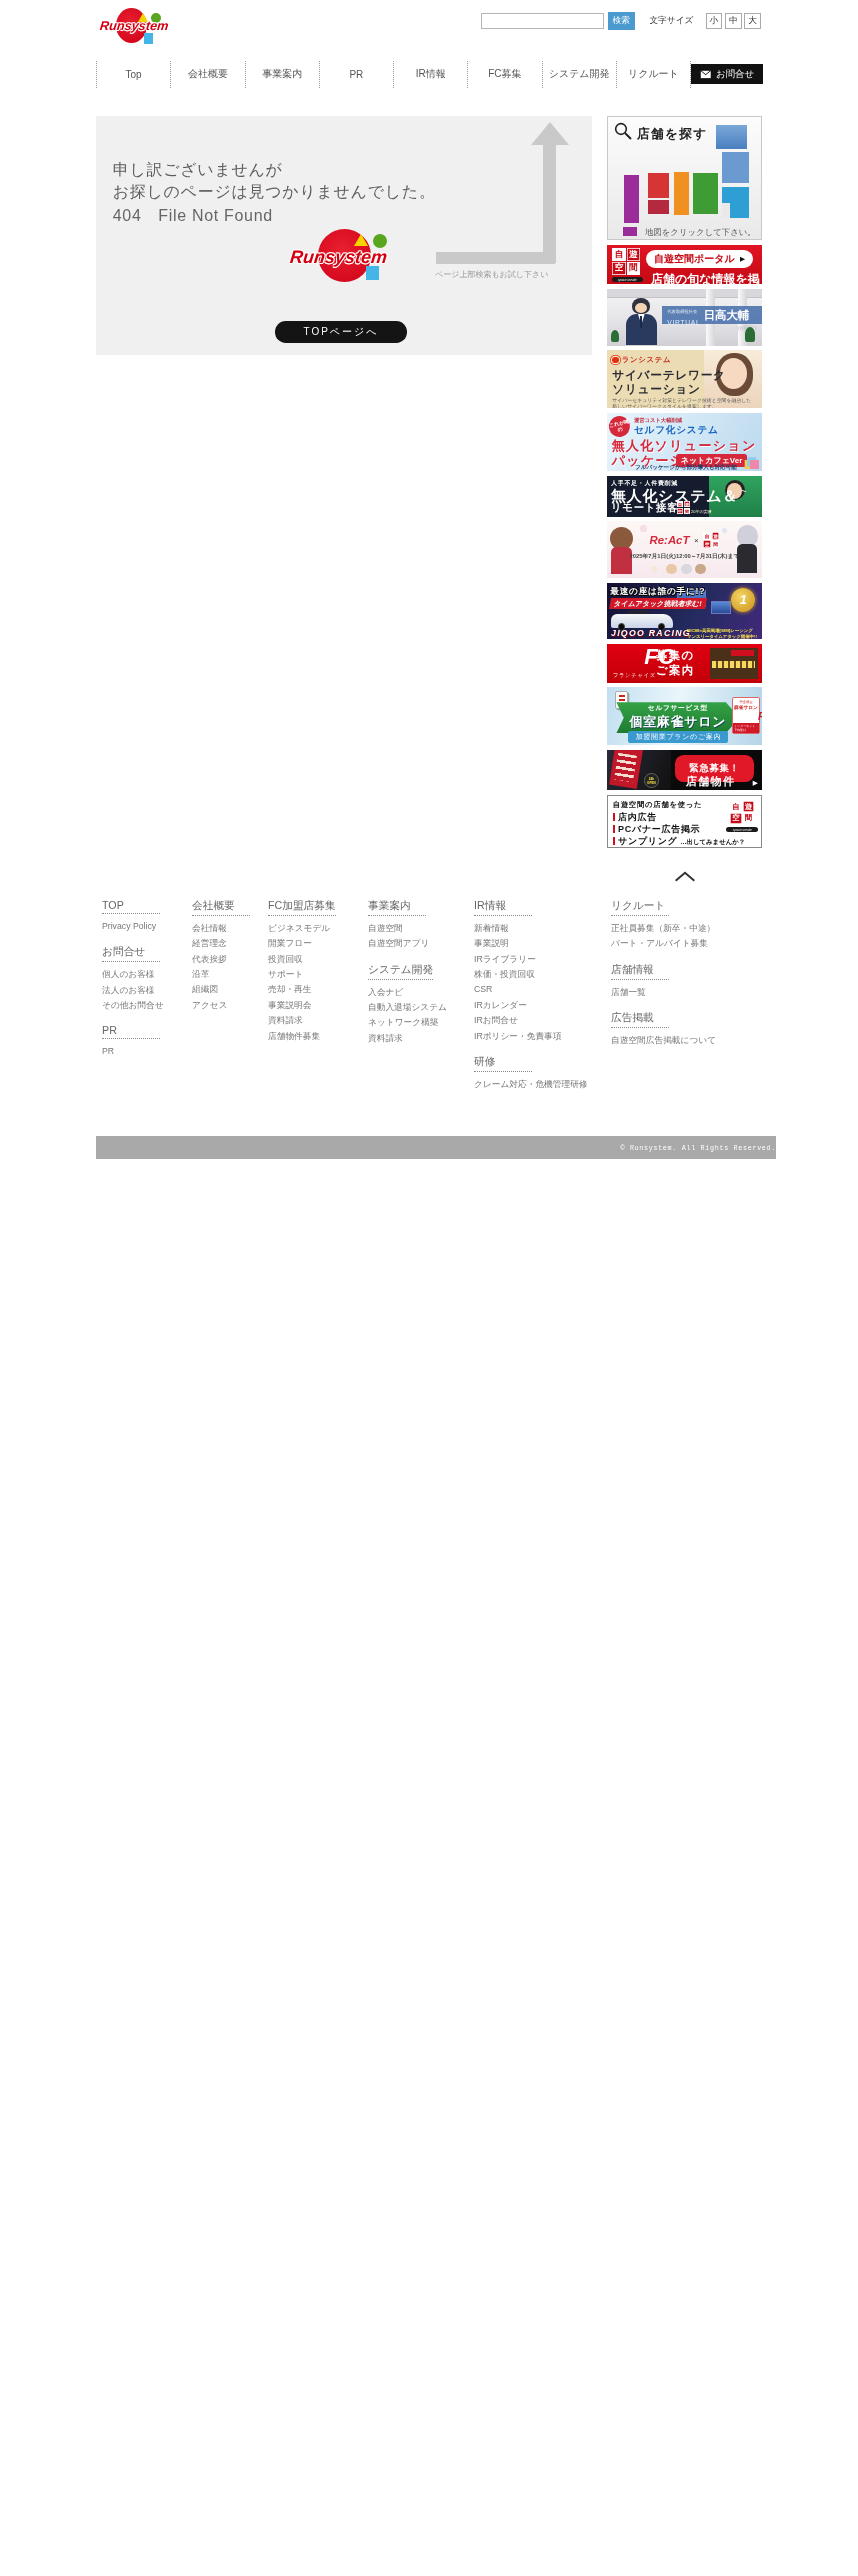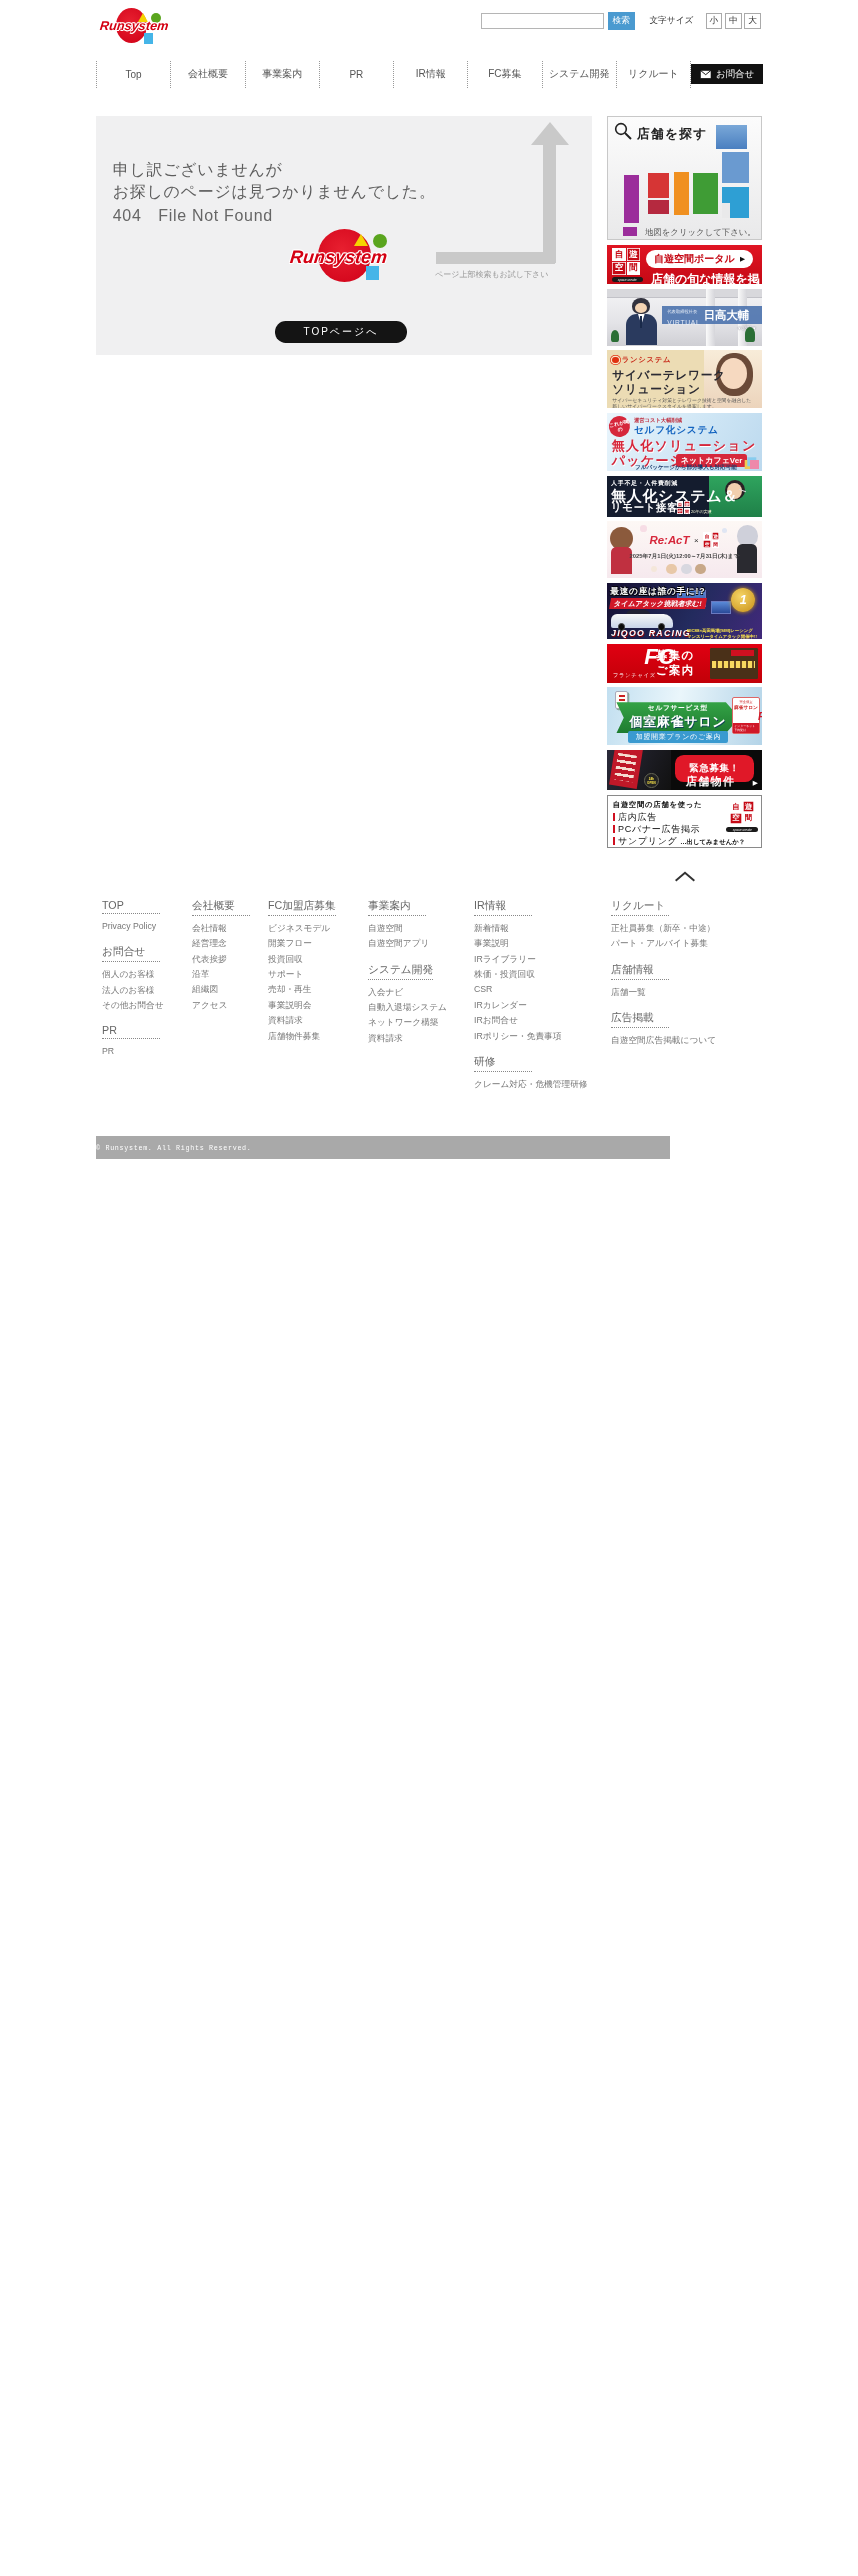--- a/index.html
+++ b/index.html
@@ -191,40 +191,40 @@
   .ug-open { position:absolute; left:37px; top:23px; width:14.7px; height:14.7px; border-radius:50%; background:#222; color:#ffe84a; font-size:3px; font-weight:bold; display:flex; align-items:center; justify-content:center; text-align:center; border:0.7px solid #665; }
   .ug-badge { position:absolute; left:68px; top:4.7px; width:79px; height:27px; background:#e01828; border-radius:8.7px; color:#fff; font-size:9.4px; font-weight:800; display:flex; align-items:center; justify-content:center; letter-spacing:0.7px; }
   .ug-title { position:absolute; left:79px; top:24px; color:#fff; font-size:11px; font-weight:800; letter-spacing:1.3px; }
   .ug-arrow { position:absolute; right:4px; top:29px; color:#fff; font-size:6.7px; }
 
   
   .b-ad { height:53px; background:#fff; border:0.7px solid #8a8a8a; }
   .ad-lead { position:absolute; left:4.7px; top:4px; color:#111; font-size:7.4px; font-weight:bold; letter-spacing:0.7px; }
   .ad-row { position:absolute; left:4.7px; display:flex; align-items:baseline; gap:2.7px; }
   .ad-bar { width:2.7px; height:8px; background:#d01020; align-self:center; }
-  .ad-text { color:#111; font-size:9px; font-weight:400; letter-spacing:0.7px; white-space:nowrap; }
+  .ad-text { color:#111; font-size:9px; font-weight:700; letter-spacing:0.7px; white-space:nowrap; }
   .ad-tail { color:#111; font-size:6.4px; font-weight:800; }
   .ad-logo { right:6.7px; top:5.3px; left:auto; width:24px; height:23px; }
   .ad-logo .cell { width:11.4px; height:10.7px; font-size:7.4px; }
   .ad-strip { right:2.7px; top:31px; left:auto; width:32px; height:5.3px; }
 
   
   .back-top { margin:17.4px auto 0; width:27px; text-align:center; cursor:pointer; }
 
   
   footer { margin:13.4px 0 0 102px; width:661px; }
   .footer-cols { display:flex; }
   .fcol:nth-child(1){ width:90px; } .fcol:nth-child(2){ width:76px; }
   .fcol:nth-child(3){ width:100px; } .fcol:nth-child(4){ width:106px; }
   .fcol:nth-child(5){ width:137px; } .fcol:nth-child(6){ flex:1; }
   .fhead { display:table; min-width:58px; font-size:10.7px; color:#666; padding-bottom:2px; border-bottom:0.7px dotted #888; margin:12px 0 6px; cursor:pointer; white-space:nowrap; }
   .fcol .fhead:first-child { margin-top:0; }
   .flink { font-size:8.7px; color:#777; line-height:13.4px; margin:2px 0; cursor:pointer; white-space:nowrap; }
 
-  .copyright-bar { margin:43px 12px 0 96px; width:574px; height:23px; background:#a9a9a9; display:flex; align-items:center; justify-content:flex-start; }
+  .copyright-bar { margin:43px 12px 0 96px; width:680px; height:23px; background:#a9a9a9; display:flex; align-items:center; justify-content:flex-end; }
   .copyright-text { color:#fff; font-size:6.7px; letter-spacing:0.7px; font-family:"Liberation Mono","DejaVu Sans Mono",monospace; }
 </style>
 </head>
 <body>
 
 <div class="page">
 
   <header>
     <div class="logo logo-header">
       <span class="lg-ellipse">

